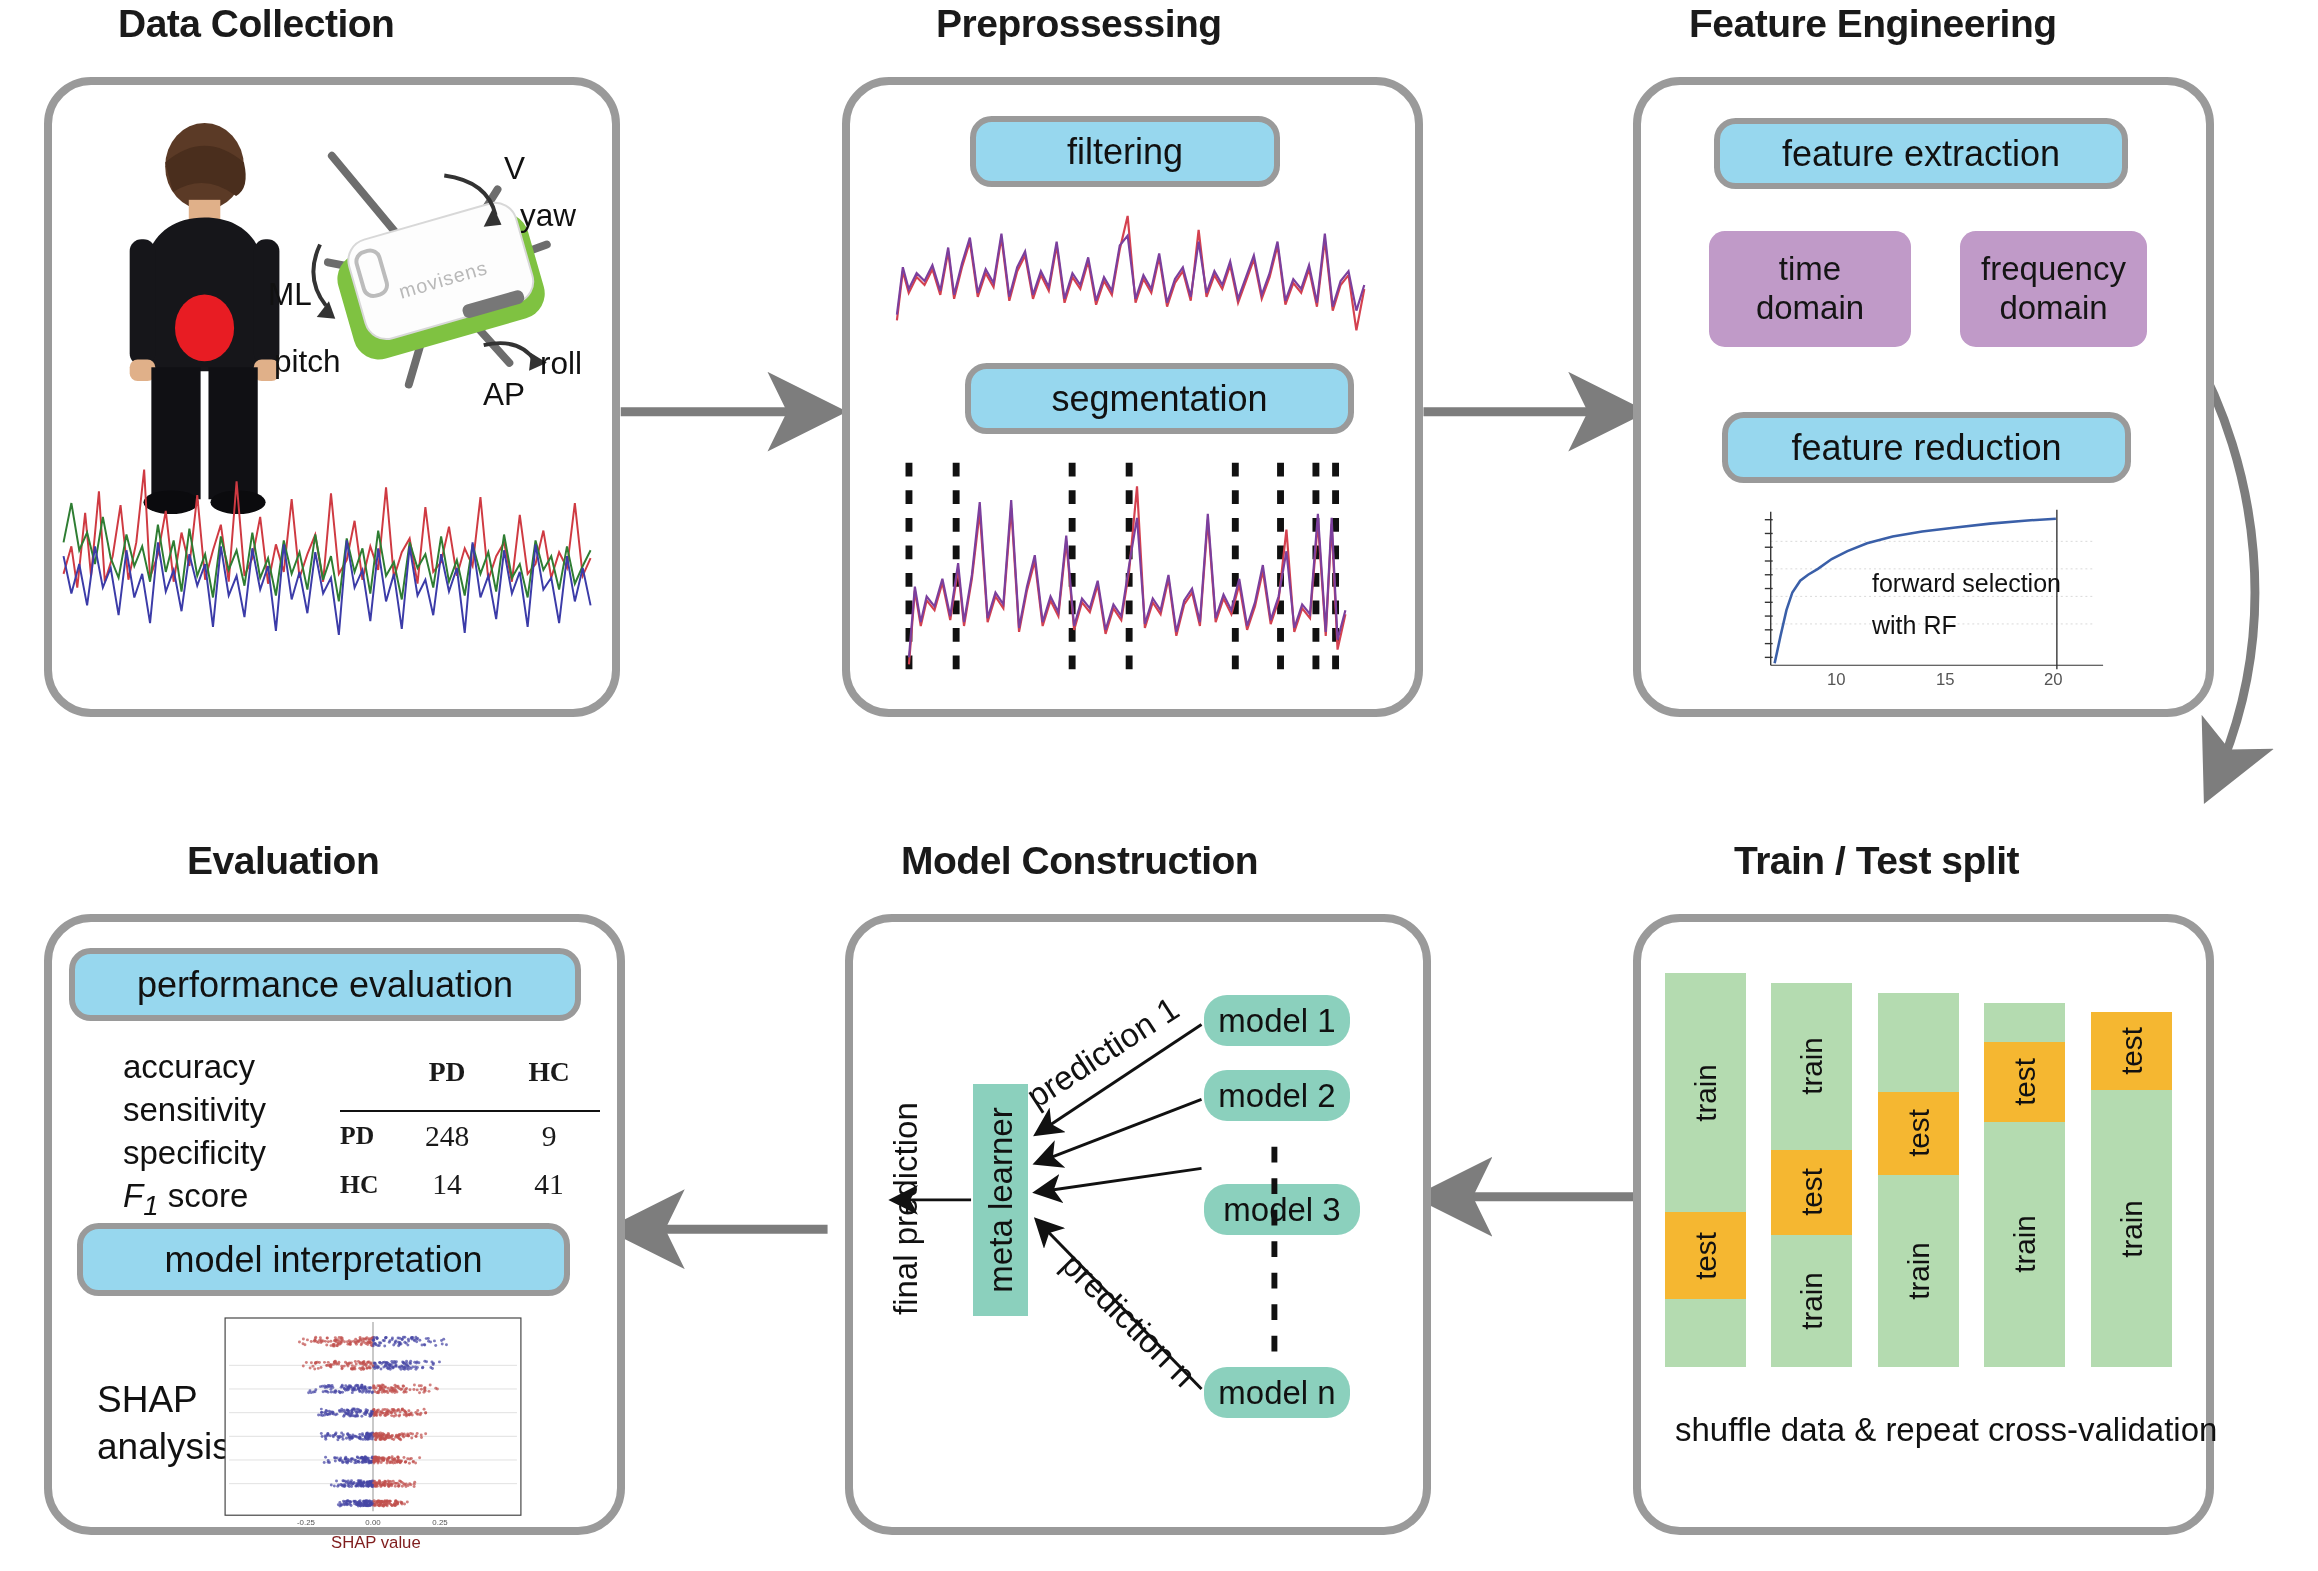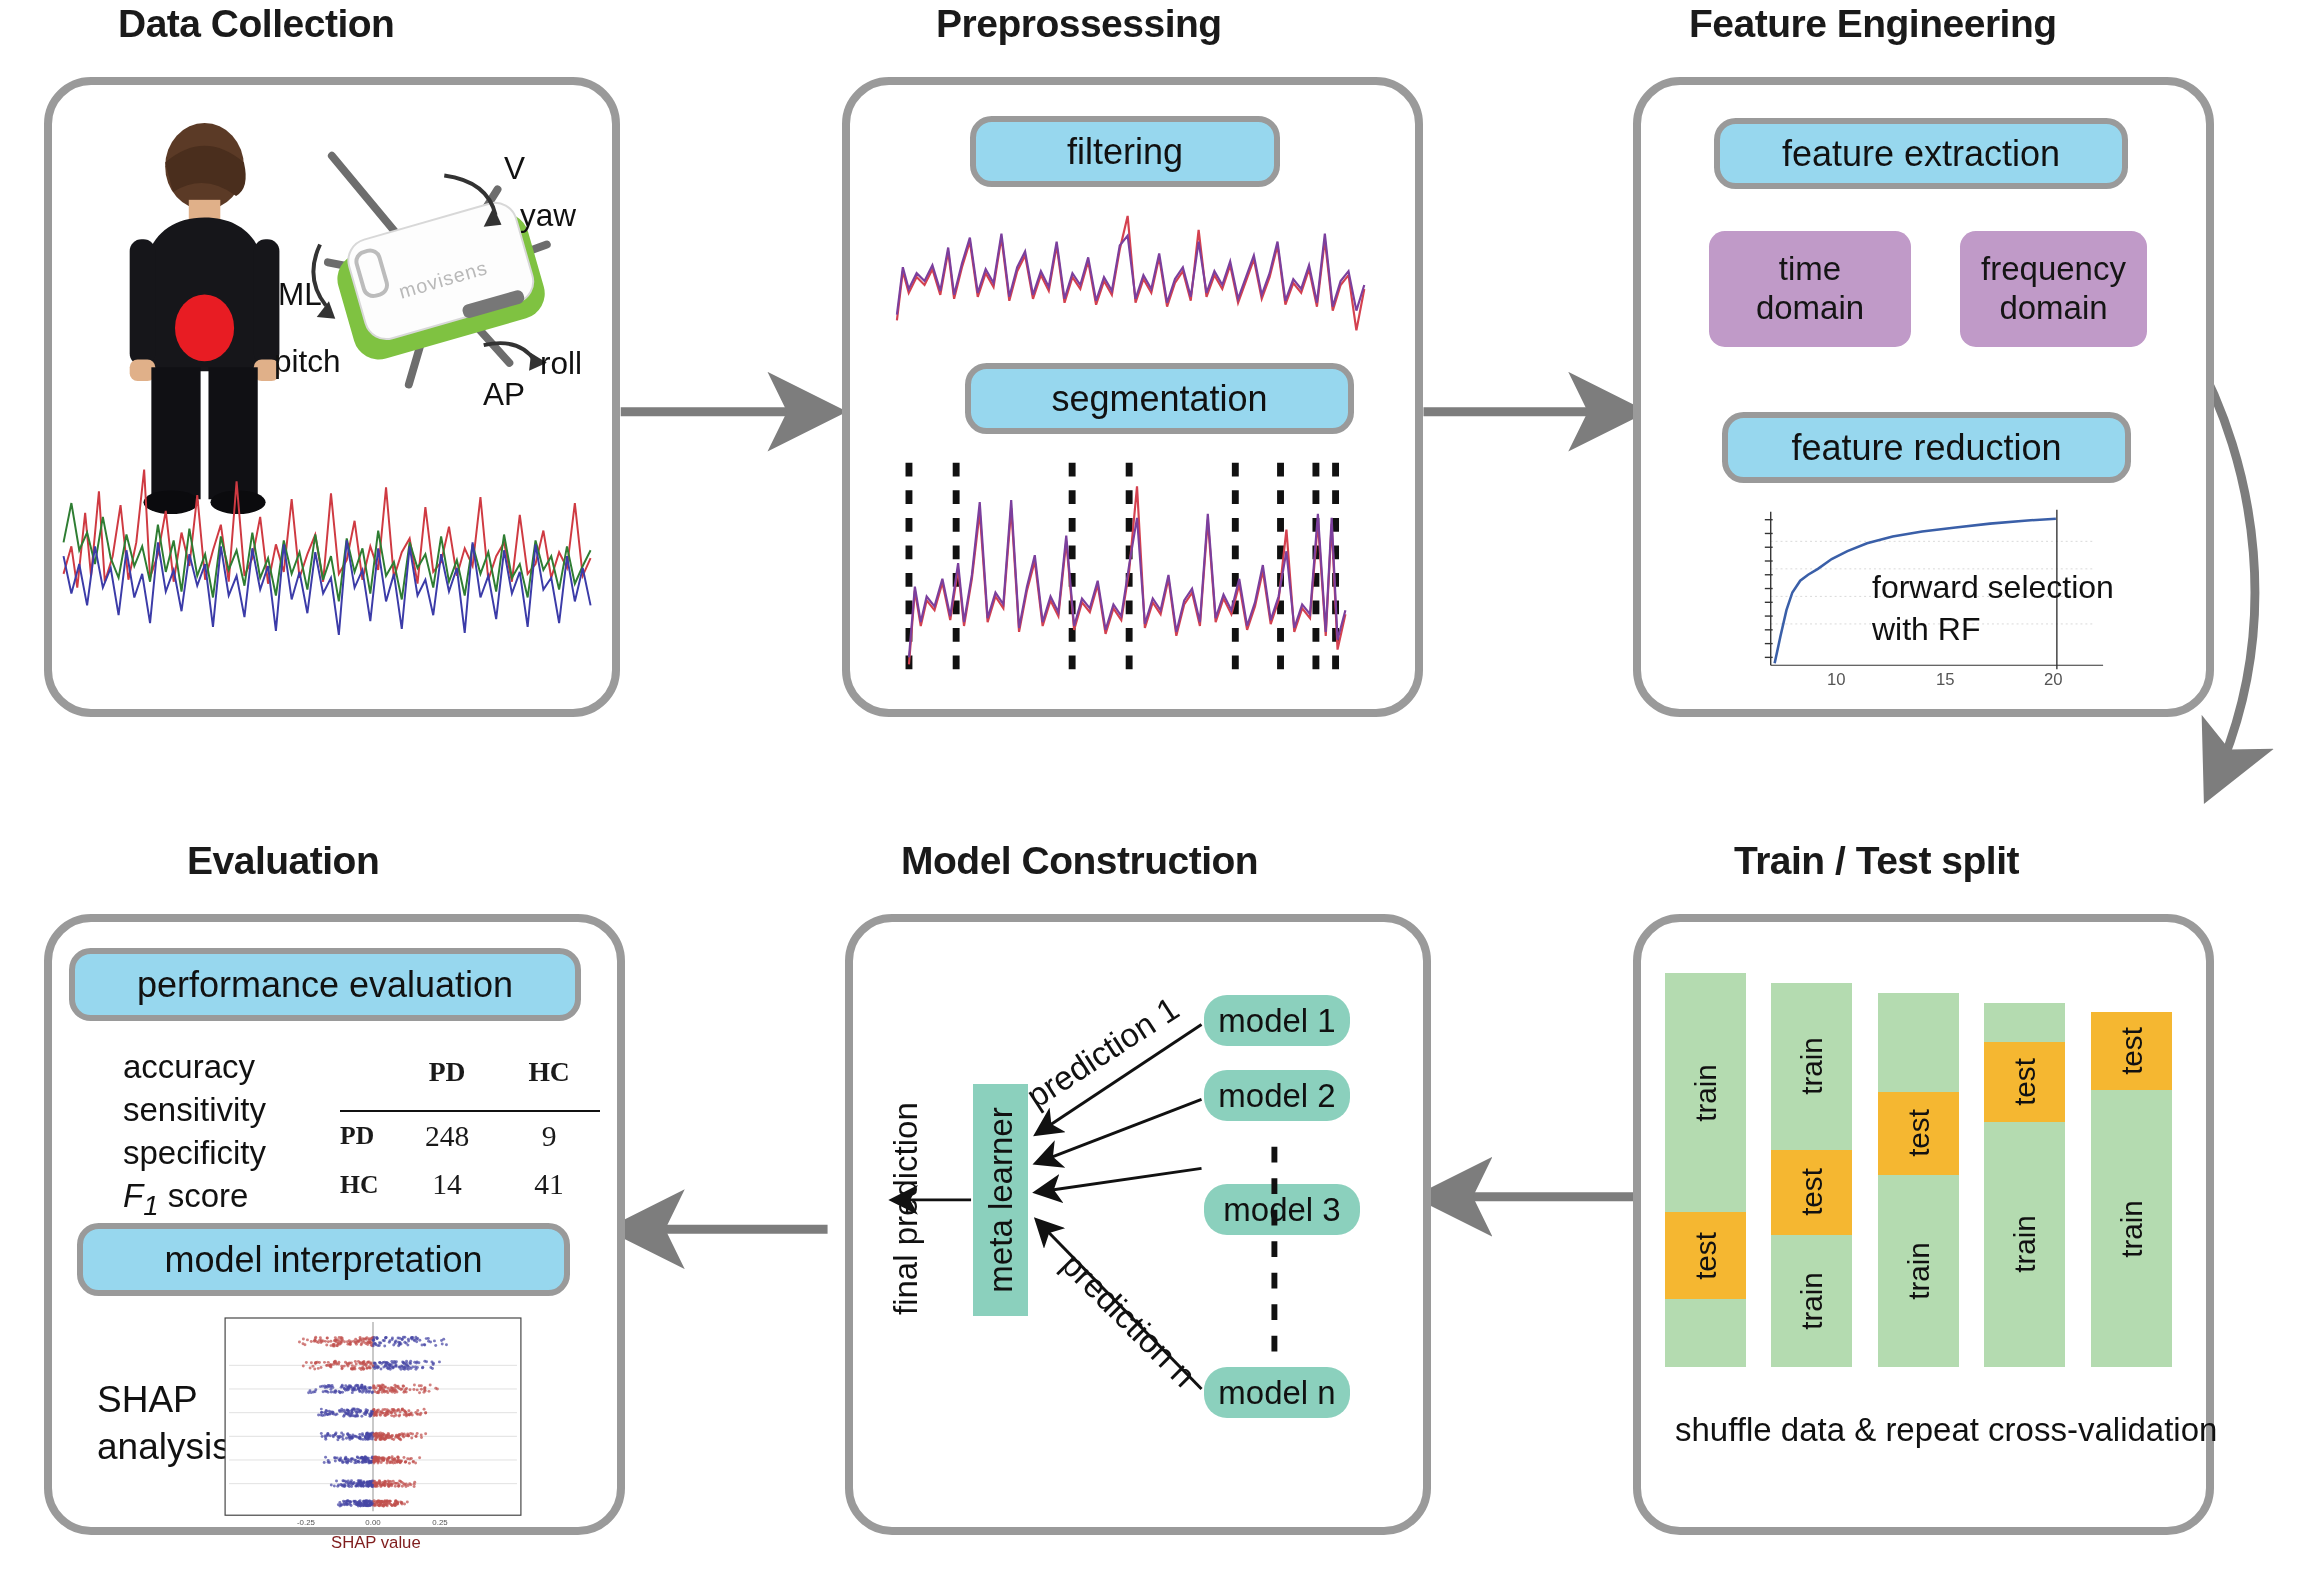--- a/index.html
+++ b/index.html
@@ -38,21 +38,21 @@
   
   .cvcol{position:absolute;}
   .seg{position:absolute;left:0;width:100%;display:flex;align-items:center;justify-content:center;}
   .seg span{transform:rotate(-90deg);white-space:nowrap;font-size:29.6px;color:#111;}
   .seg.train{background:#b4dbb0;}
   .seg.test{background:#f5b731;}
 
   .caption{position:absolute;font-size:33px;color:#111;white-space:nowrap;}
 
   
-  .stext{position:absolute;font-size:32px;color:#111;white-space:nowrap;}
+  .stext{position:absolute;font-size:25px;color:#111;white-space:nowrap;}
   .mlist{position:absolute;font-size:33px;line-height:1.30;color:#111;}
   .fsc{font-style:italic;}
 
   
   .cm{position:absolute;font-family:"Liberation Serif","DejaVu Serif",serif;}
   .cm table{border-collapse:collapse;}
   .cm th{font-size:27.6px;font-weight:bold;padding:0 0 5.9px 0;text-align:center;}
   .cm td{font-size:29.6px;padding:7.9px 0;text-align:center;}
   .cm .rh{font-weight:bold;font-size:25.6px;text-align:left;padding-right:17.7px;}
   .cm .rule{border-bottom:2px solid #111;}
@@ -125,21 +125,21 @@
     </g>
     <path d="M196,38 q44,6 52,40" stroke="#333" stroke-width="4" fill="none"></path>
     <path d="M246,70 l8,18 l-18,2 z" fill="#333"></path>
     <path d="M70,108 q-16,34 6,62" stroke="#333" stroke-width="4" fill="none"></path>
     <path d="M72,166 l16,10 l-16,10 z" fill="#333" transform="rotate(38 76 176)"></path>
     <path d="M236,210 q36,-8 52,16" stroke="#333" stroke-width="4" fill="none"></path>
     <path d="M284,218 l16,10 l-18,8 z" fill="#333"></path>
   </svg>
   <div class="labelsm" style="left:504px;top:150px;">V</div>
   <div class="labelsm" style="left:520px;top:197px;">yaw</div>
-  <div class="labelsm" style="left:278px;top:276px;">ML</div>
+  <div class="labelsm" style="left:268px;top:276px;">ML</div>
   <div class="labelsm" style="left:274px;top:343px;">pitch</div>
   <div class="labelsm" style="left:483px;top:376px;">AP</div>
   <div class="labelsm" style="left:540px;top:345px;">roll</div>
 
   <svg style="position:absolute;left:59px;top:448px;" width="542" height="236" viewBox="0 0 550 240">
     <g fill="none" stroke-width="2">
       <polyline stroke="#cf3a42" points="4,128 12,100 18,142 26,66 32,130 40,44 46,136 54,110 62,58 70,134 78,96 86,22 92,132 100,108 108,64 116,136 124,86 132,120 140,48 148,134 156,104 164,78 172,136 180,34 188,130 196,112 204,70 212,138 220,98 228,126 236,52 244,132 252,108 260,88 268,136 276,46 284,128 292,114 300,74 308,134 316,100 324,124 332,40 340,132 348,106 356,92 364,138 372,60 380,126 388,116 396,80 404,130 412,102 420,120 428,50 436,134 444,110 452,96 460,136 468,68 476,128 484,118 492,84 500,132 508,106 516,122 524,56 532,130 540,112"></polyline>
       <polyline stroke="#2e7d32" points="4,96 12,56 20,104 28,86 36,118 44,70 52,112 60,132 68,88 76,120 84,100 92,136 100,78 108,126 116,94 124,146 132,82 140,130 148,108 156,152 164,90 172,124 180,104 188,140 196,86 204,132 212,112 220,150 228,94 236,128 244,106 252,144 260,88 268,134 276,110 284,156 292,92 300,126 308,102 316,148 324,84 332,130 340,116 348,154 356,96 364,122 372,108 380,142 388,90 396,136 404,114 412,150 420,98 428,128 436,106 444,146 452,88 460,132 468,118 476,152 484,94 492,124 500,110 508,144 516,100 524,138 532,120 540,104"></polyline>
       <polyline stroke="#3b3ba8" points="4,110 12,148 20,118 28,160 36,100 44,142 52,122 60,170 68,104 76,152 84,128 92,178 100,96 108,146 116,124 124,166 132,108 140,140 148,118 156,182 164,100 172,150 180,130 188,172 196,102 204,144 212,120 220,186 228,98 236,154 244,126 252,168 260,106 268,148 276,132 284,190 292,94 300,142 308,124 316,176 324,102 332,156 340,128 348,184 356,100 364,150 372,134 380,170 388,108 396,146 404,122 412,188 420,96 428,152 436,130 444,174 452,104 460,148 468,126 476,182 484,98 492,144 500,132 508,178 516,110 524,156 532,122 540,160"></polyline>
     </g>

